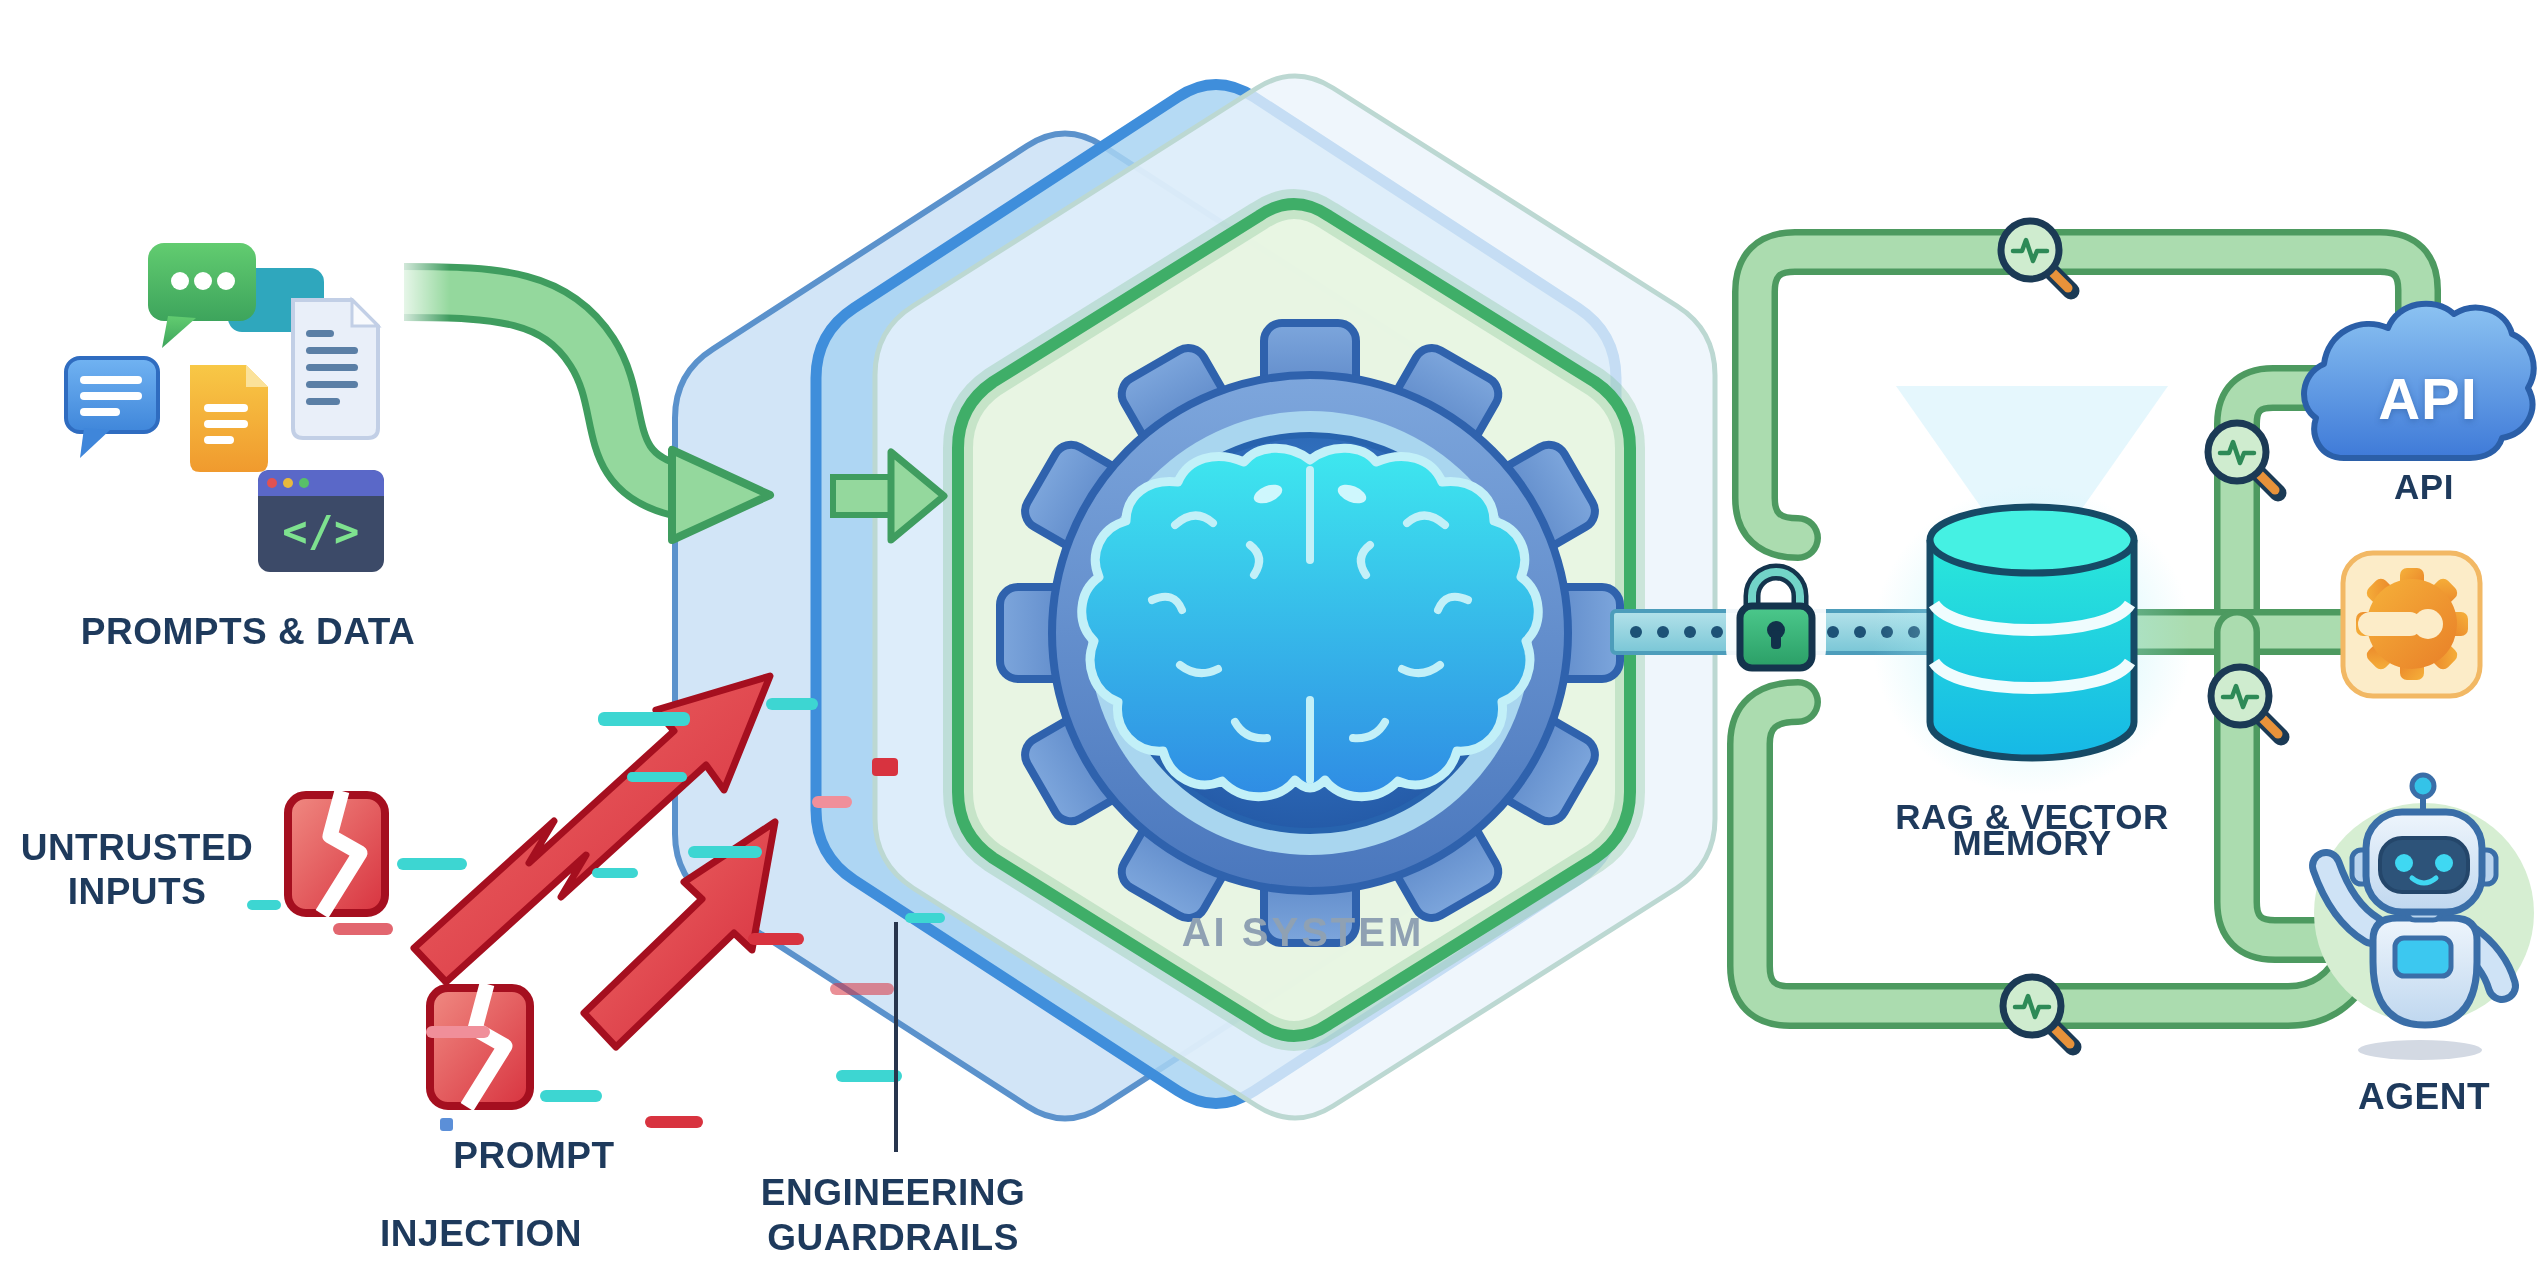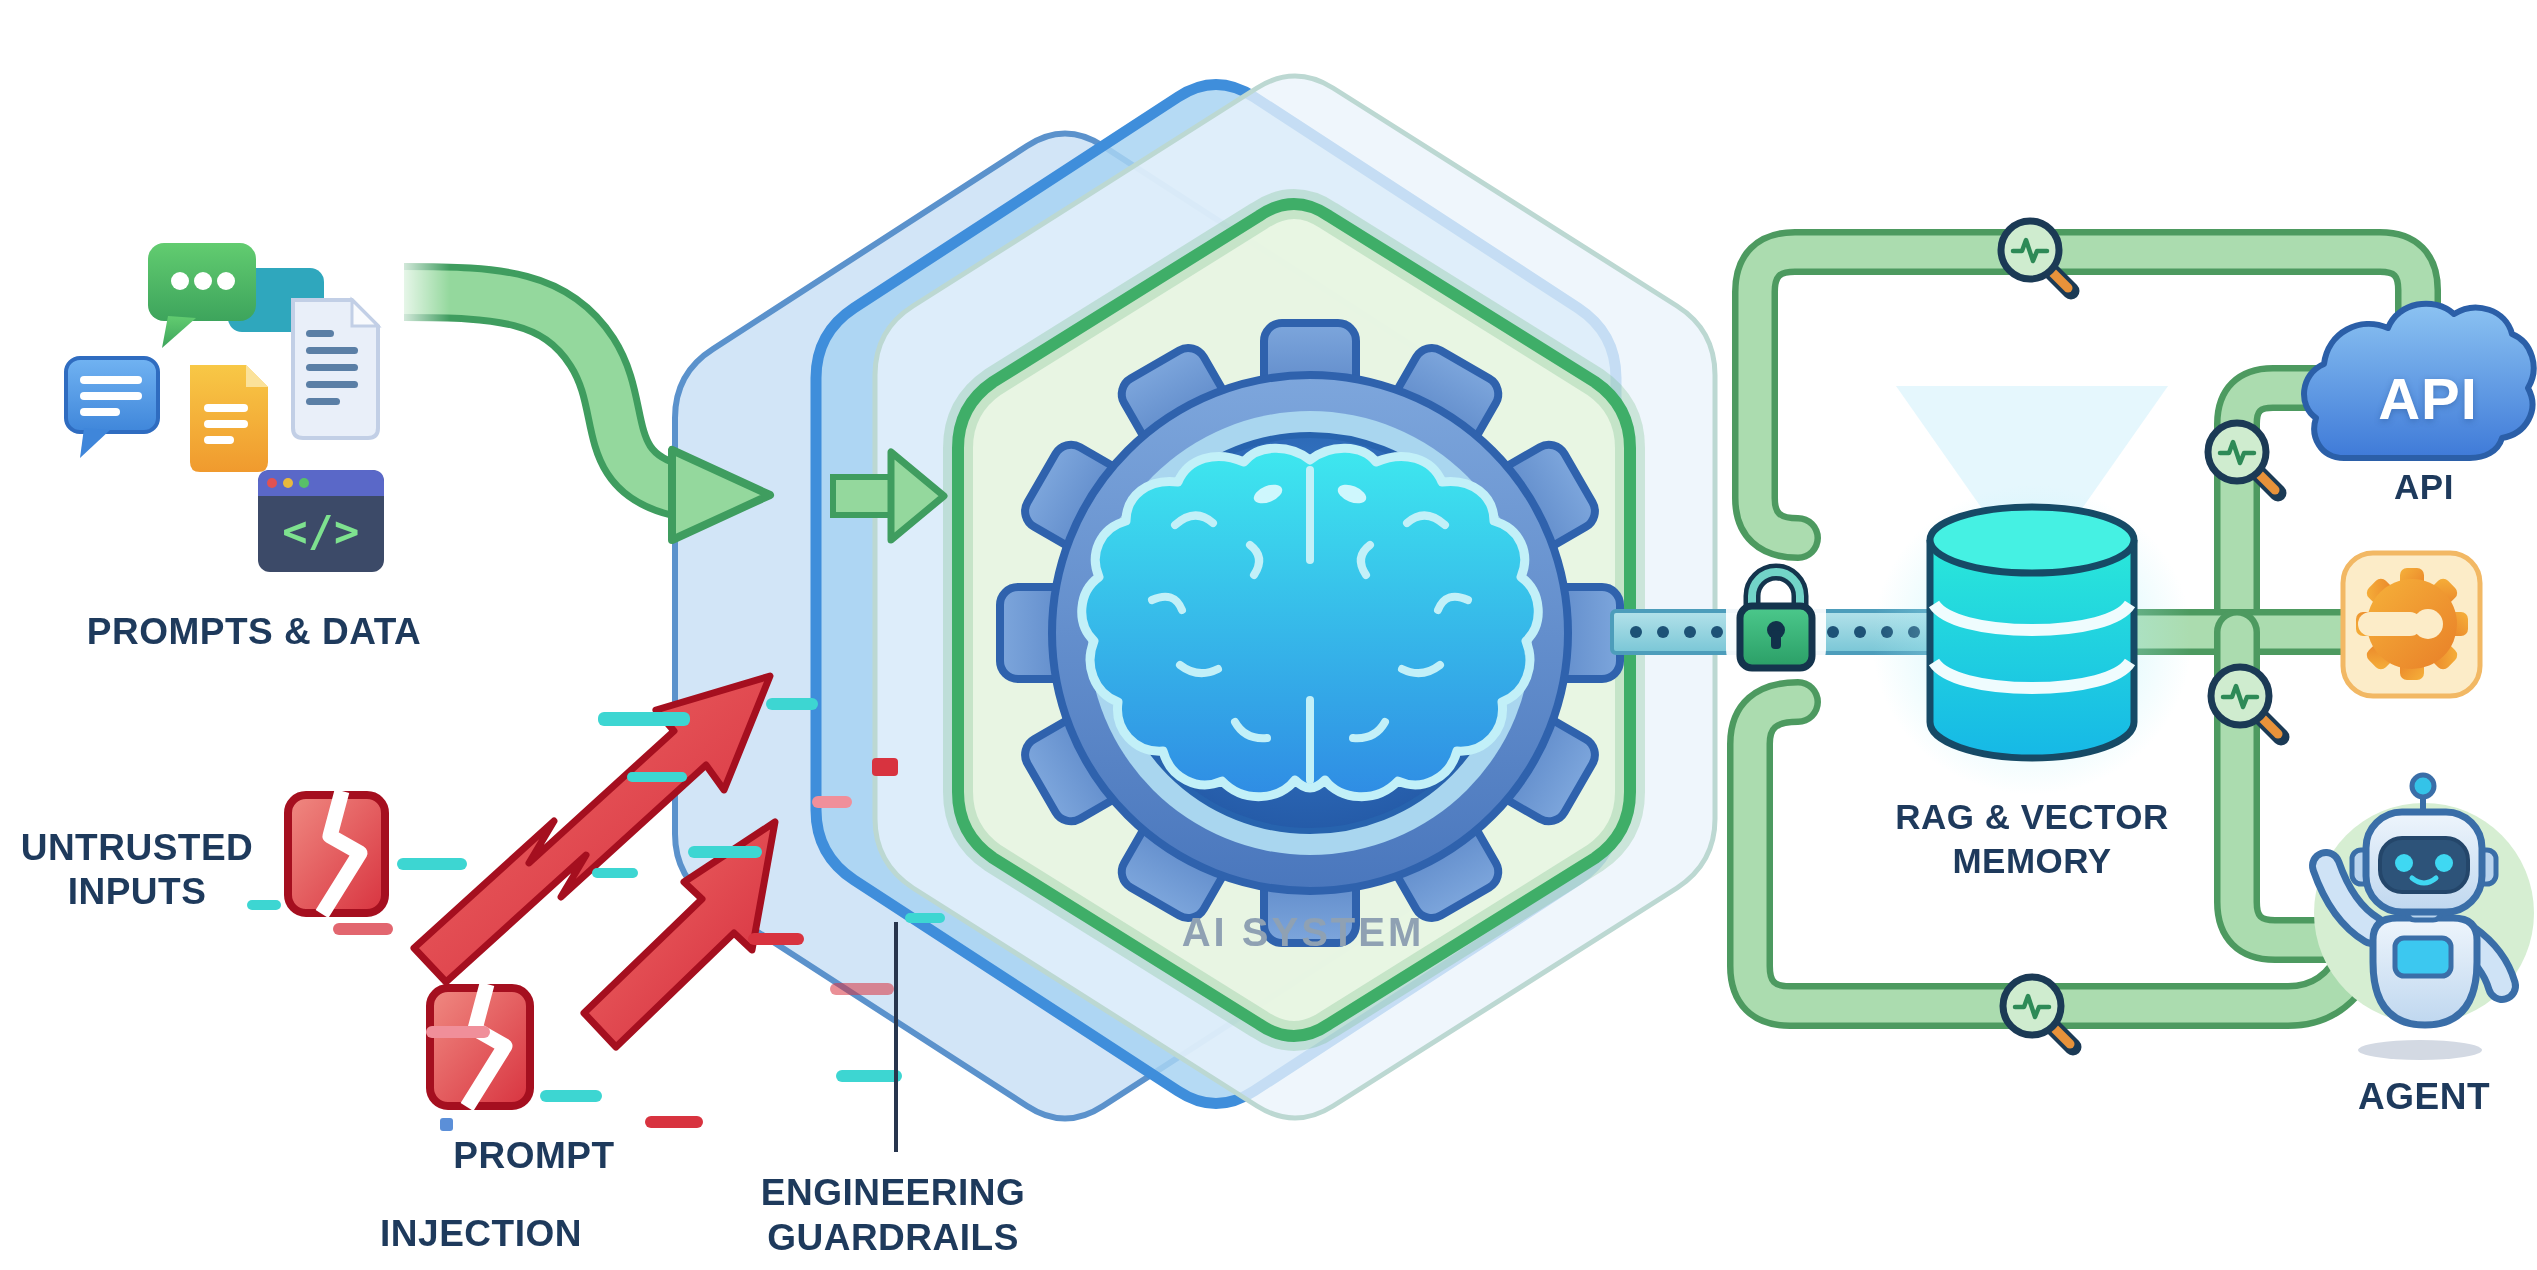--- a/index.html
+++ b/index.html
@@ -396,28 +396,28 @@
       <rect x="836" y="1070" width="66" height="12" rx="6" fill="#3dd6d2"></rect>
       <rect x="645" y="1116" width="58" height="12" rx="6" fill="#d8333f"></rect>
       <rect x="830" y="983" width="64" height="12" rx="6" fill="#d8333f" opacity="0.55"></rect>
       <rect x="440" y="1118" width="13" height="13" rx="3" fill="#5b8fd8"></rect>
     </g>
   </g>
 
   <line x1="896" y1="922" x2="896" y2="1152" stroke="#27354d" stroke-width="4"></line>
 </svg>
 
-<div class="lbl lbl-main" style="left:248px;top:632px;margin-left:6px;">PROMPTS &amp; DATA</div>
+<div class="lbl lbl-main" style="left:248px;top:632px;">PROMPTS &amp; DATA</div>
 <div class="lbl lbl-main" style="left:137px;top:848px;">UNTRUSTED</div>
 <div class="lbl lbl-main" style="left:137px;top:892px;">INPUTS</div>
 <div class="lbl lbl-main" style="left:510px;top:1156px;margin-left:24px;">PROMPT</div>
 <div class="lbl lbl-main" style="left:481px;top:1200px;margin-top:34px;">INJECTION</div>
 <div class="lbl lbl-main" style="left:893px;top:1193px;">ENGINEERING</div>
 <div class="lbl lbl-main" style="left:893px;top:1238px;">GUARDRAILS</div>
 <div class="lbl lbl-aisystem" style="left:1303px;top:932px;">AI SYSTEM</div>
 <div class="lbl lbl-right" style="left:2032px;top:817px;">RAG &amp; VECTOR</div>
-<div class="lbl lbl-right" style="left:2032px;top:861px;">MEMORY</div>
+<div class="lbl lbl-right" style="left:2032px;top:843px;">MEMORY</div>
 <div class="lbl lbl-cloudapi" style="left:2428px;top:398px;">API</div>
 <div class="lbl lbl-right" style="left:2424px;top:487px;">API</div>
 <div class="lbl lbl-right" style="left:2424px;top:1097px;font-size:37px;">AGENT</div>
 <div class="lbl lbl-code" style="left:321px;top:531px;">&lt;/&gt;</div>
 
 </div>
 
 </body></html>

